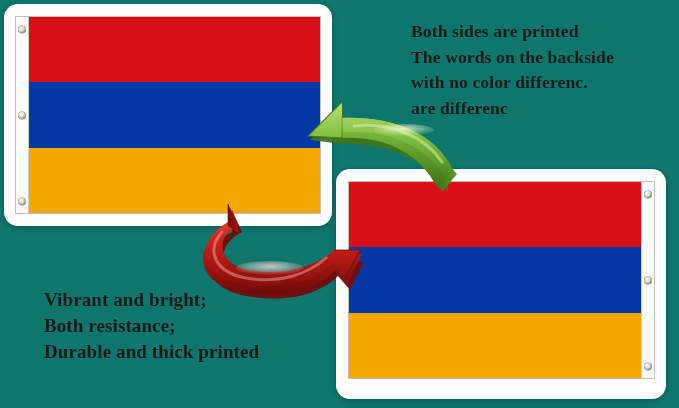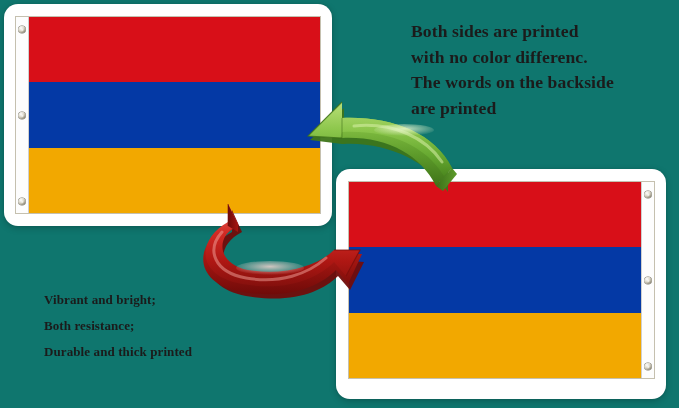--- a/index.html
+++ b/index.html
@@ -72,21 +72,21 @@
   
   .text-block {
     position: absolute;
     color: #1b1b1b;
     font-weight: 700;
     letter-spacing: 0.1px;
   }
   .text-block .line { display: block; white-space: pre; }
 
   #caption-top    { left: 411px; top: 19px;  font-size: 17.6px; line-height: 25.5px; }
-  #caption-bottom { left: 44px;  top: 287px; font-size: 13px; line-height: 26px; }
+  #caption-bottom { left: 44px;  top: 287px; font-size: 19px; line-height: 26px; }
 
   
   .arrow-svg { position: absolute; overflow: visible; }
 </style>
 </head>
 <body>
 
 <div id="stage">
 
   <div class="flag-card" id="card-front" style="left:4px; top:4px; width:328px; height:222px;">
@@ -215,23 +215,23 @@
     <ellipse cx="78" cy="72" rx="34" ry="7" fill="url(#gRedShine)"></ellipse>
 
     <path d="M 142,54 L 168,54 L 154,80" fill="none" stroke="#7A0E0B" stroke-width="1.1" opacity="0.8"></path>
     <path d="M 36,8 L 36,30" fill="none" stroke="#7A0E0B" stroke-width="1" opacity="0.6"></path>
 
     <path d="M 36,8 L 46,28 L 46,36 L 36,30 Z" fill="url(#gRedEdge)"></path>
   </svg>
 
   <div class="text-block" id="caption-top">
     <span class="line">Both sides are printed</span>
+    <span class="line">The words on the backside</span>
     <span class="line">with no color differenc.</span>
-    <span class="line">The words on the backside</span>
-    <span class="line">are printed</span>
+    <span class="line">are differenc</span>
   </div>
 
   <div class="text-block" id="caption-bottom">
     <span class="line">Vibrant and bright;</span>
     <span class="line">Both resistance;</span>
     <span class="line">Durable and thick printed</span>
   </div>
 
 </div>
 

